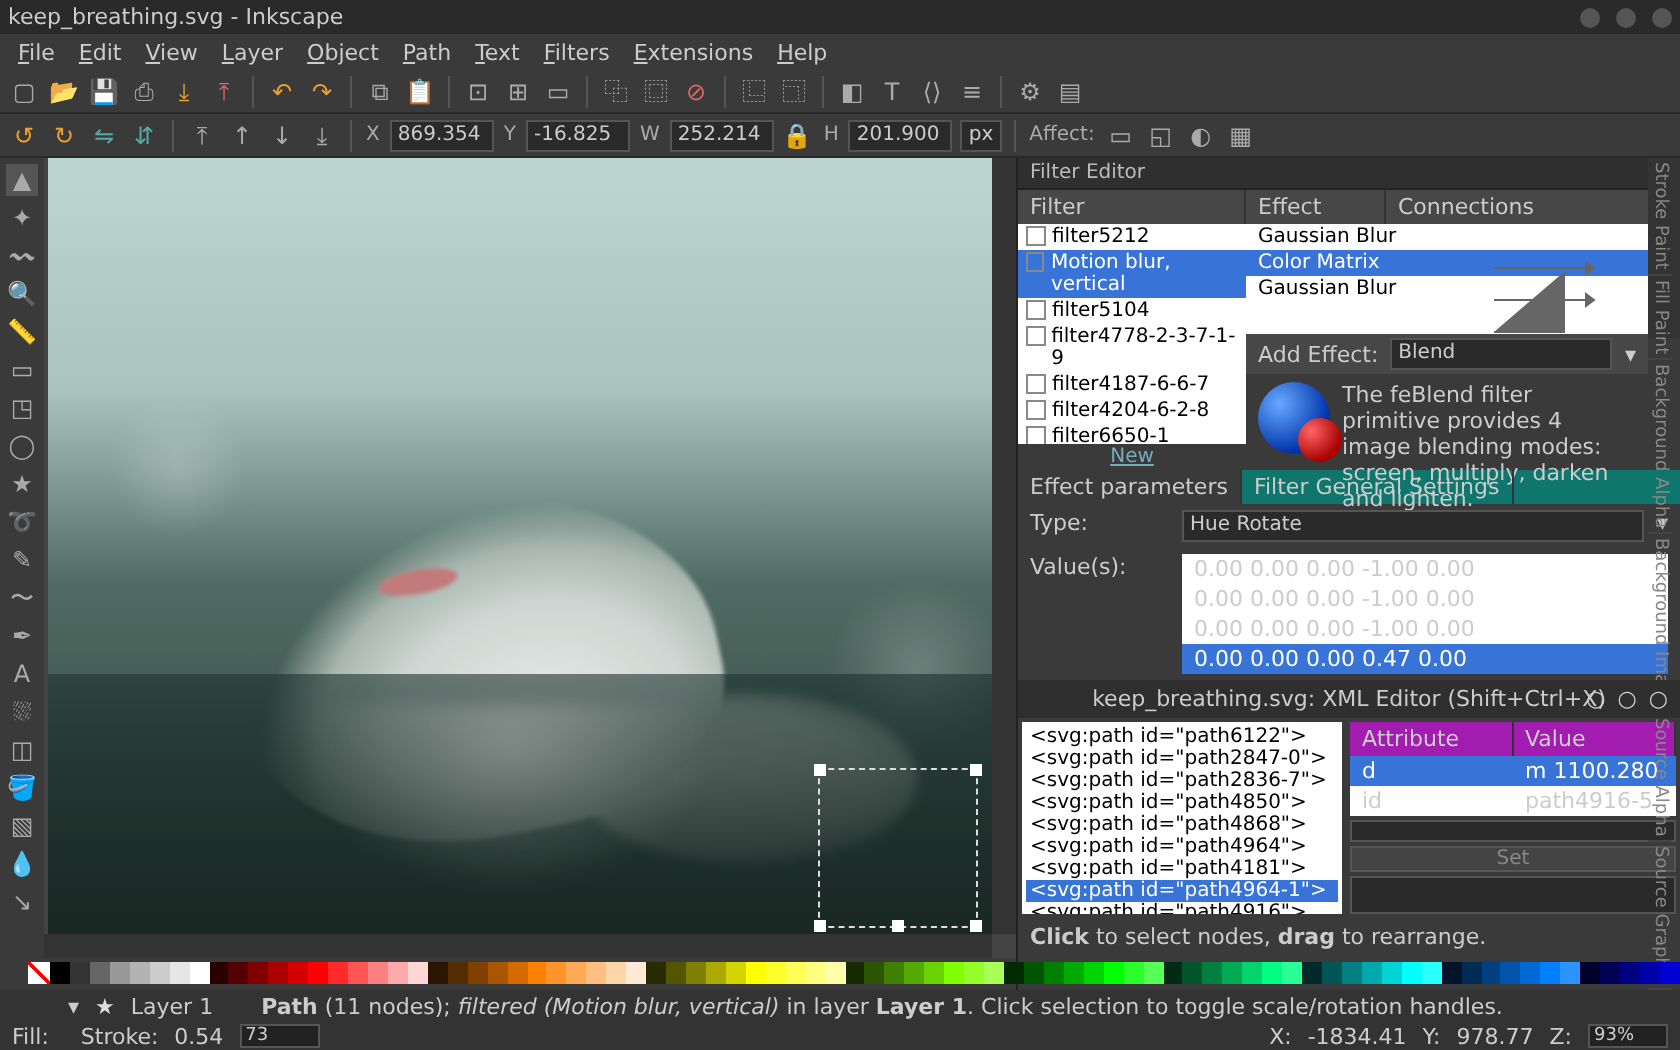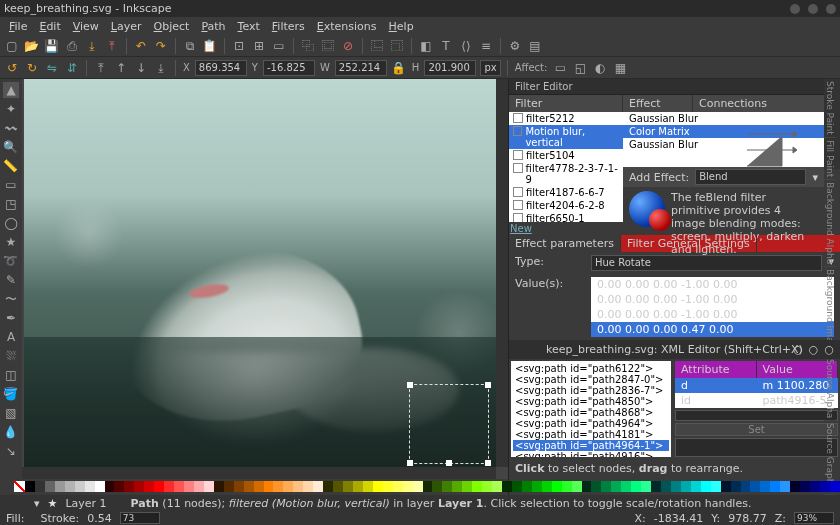--- a/index.html
+++ b/index.html
@@ -48,28 +48,28 @@
   .chk{width:10px;height:10px;border:1px solid #888;display:inline-block;background:#fff;}
   .chk.on{background:#3874d8;}
   .effectcol{flex:1;display:flex;flex-direction:column;}
   .effectlist{height:55px;background:#fff;margin:0 16px 0 0;}
   .effectlist div{color:#000;font-size:10px;padding:1px 6px;}
   .effectlist div.sel{background:#3874d8;color:#fff;}
   .addfx{background:#474747;padding:2px 6px;font-size:10px;display:flex;gap:6px;align-items:center;margin-right:16px;}
   .fxhelp{display:flex;gap:6px;padding:4px 6px;font-size:10px;color:#999;margin-right:16px;}
   .fxhelp .ico{width:36px;height:36px;background:radial-gradient(circle at 30% 30%,#6af,#03a 70%);border-radius:50%;position:relative;}
   .fxhelp .ico:after{content:"";position:absolute;right:-6px;bottom:-4px;width:22px;height:22px;background:radial-gradient(circle at 30% 30%,#f66,#a00 70%);border-radius:50%;}
-  .tabsrow{display:flex;background:#b91c1c;font-size:10px;align-items:center;}
+  .tabsrow{display:flex;background:#0f766e;font-size:10px;align-items:center;}
   .tabsrow span{padding:2px 6px;border-right:1px solid #333;}
   .tabsrow span.act{background:#3a3a3a;}
   .param-row{display:flex;padding:3px 6px;font-size:10px;gap:6px;align-items:flex-start;}
   .matrix{flex:1;background:#fff;color:#000;font-size:10px;}
   .matrix div{padding:1px 6px;}
   .matrix div.sel{background:#3874d8;color:#fff;}
-  .newlink{text-align:left;color:#7ab;font-size:10px;text-decoration:underline;padding:1px;}
+  .newlink{text-align:center;color:#7ab;font-size:10px;text-decoration:underline;padding:1px;}
 
   .xml-title{background:#2f2f2f;text-align:center;padding:3px;font-size:10px;color:#888;position:relative;}
   .xml-title .pc{position:absolute;right:6px;top:3px;display:flex;gap:6px;}
   .xml-body{display:flex;height:100px;}
   .xml-tree{width:160px;background:#fff;overflow:hidden;padding:2px;margin:2px;}
   .xml-tree div{color:#000;font-size:10px;white-space:nowrap;padding:0 2px;}
   .xml-tree div.sel{background:#3874d8;color:#fff;}
   .xml-attr{flex:1;margin:2px;display:flex;flex-direction:column;}
   .attrhdr{display:flex;background:#a21caf;font-size:10px;}
   .attrhdr span{flex:1;padding:2px 6px;border-right:1px solid #333;}

